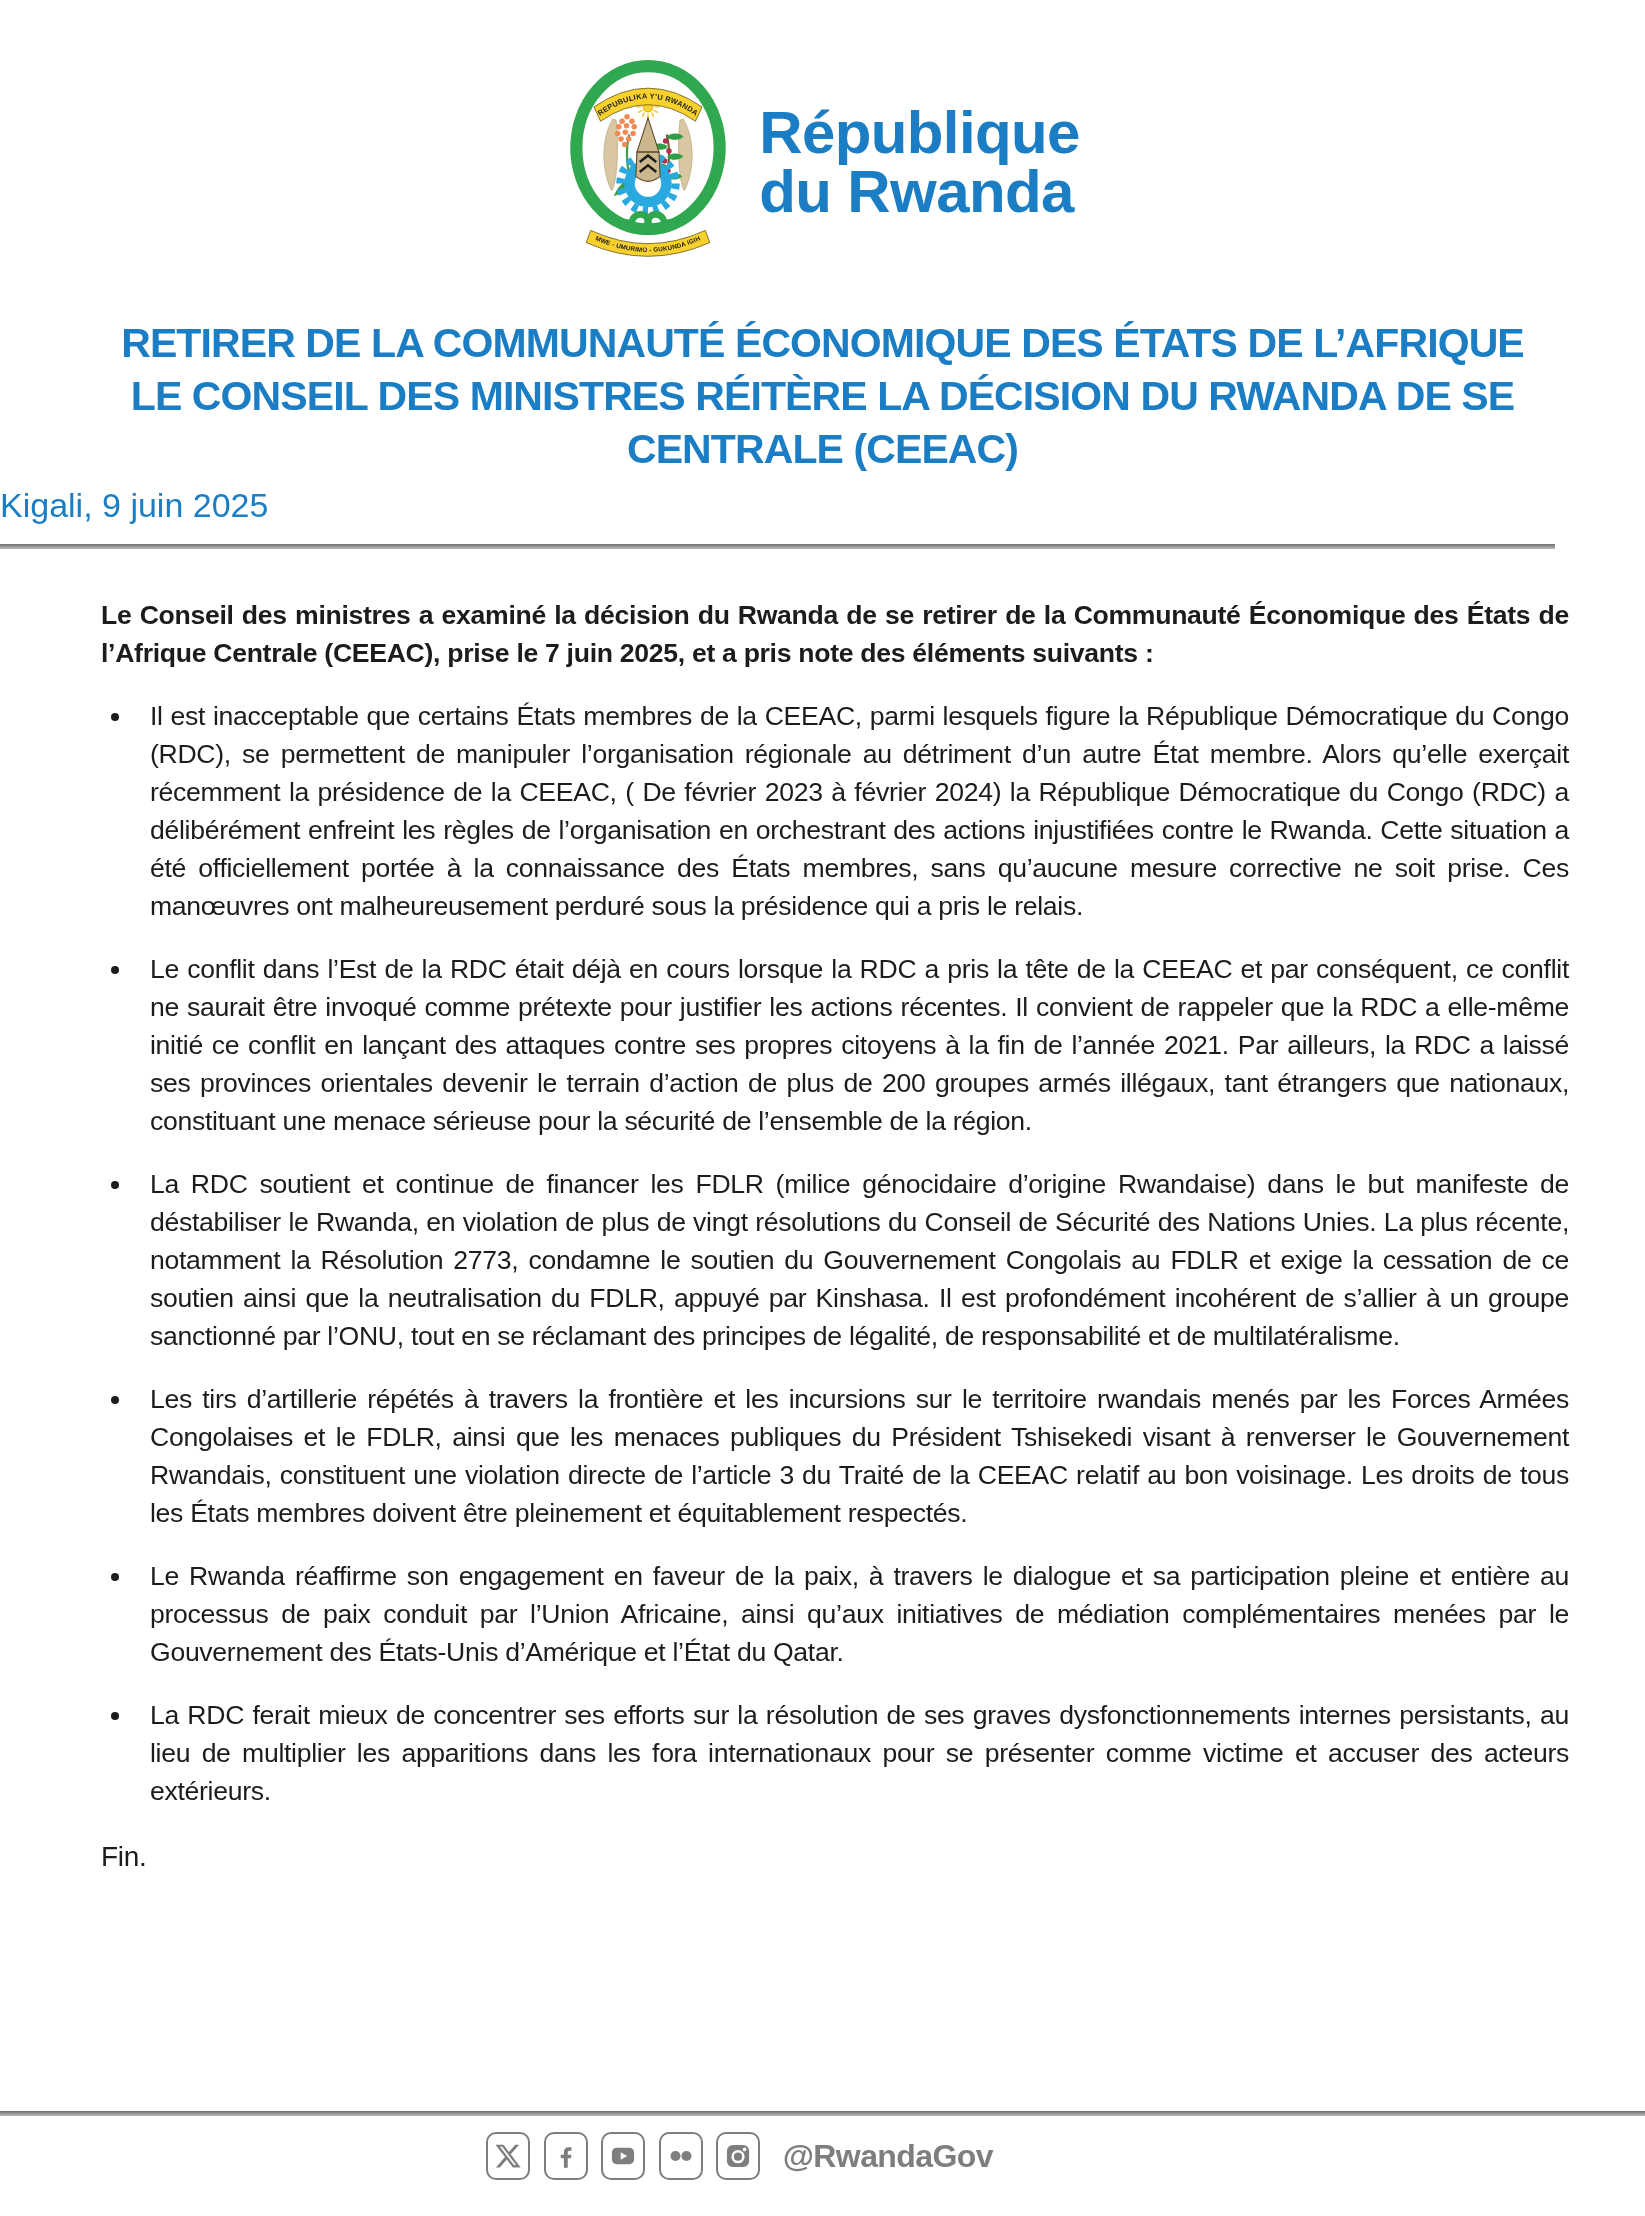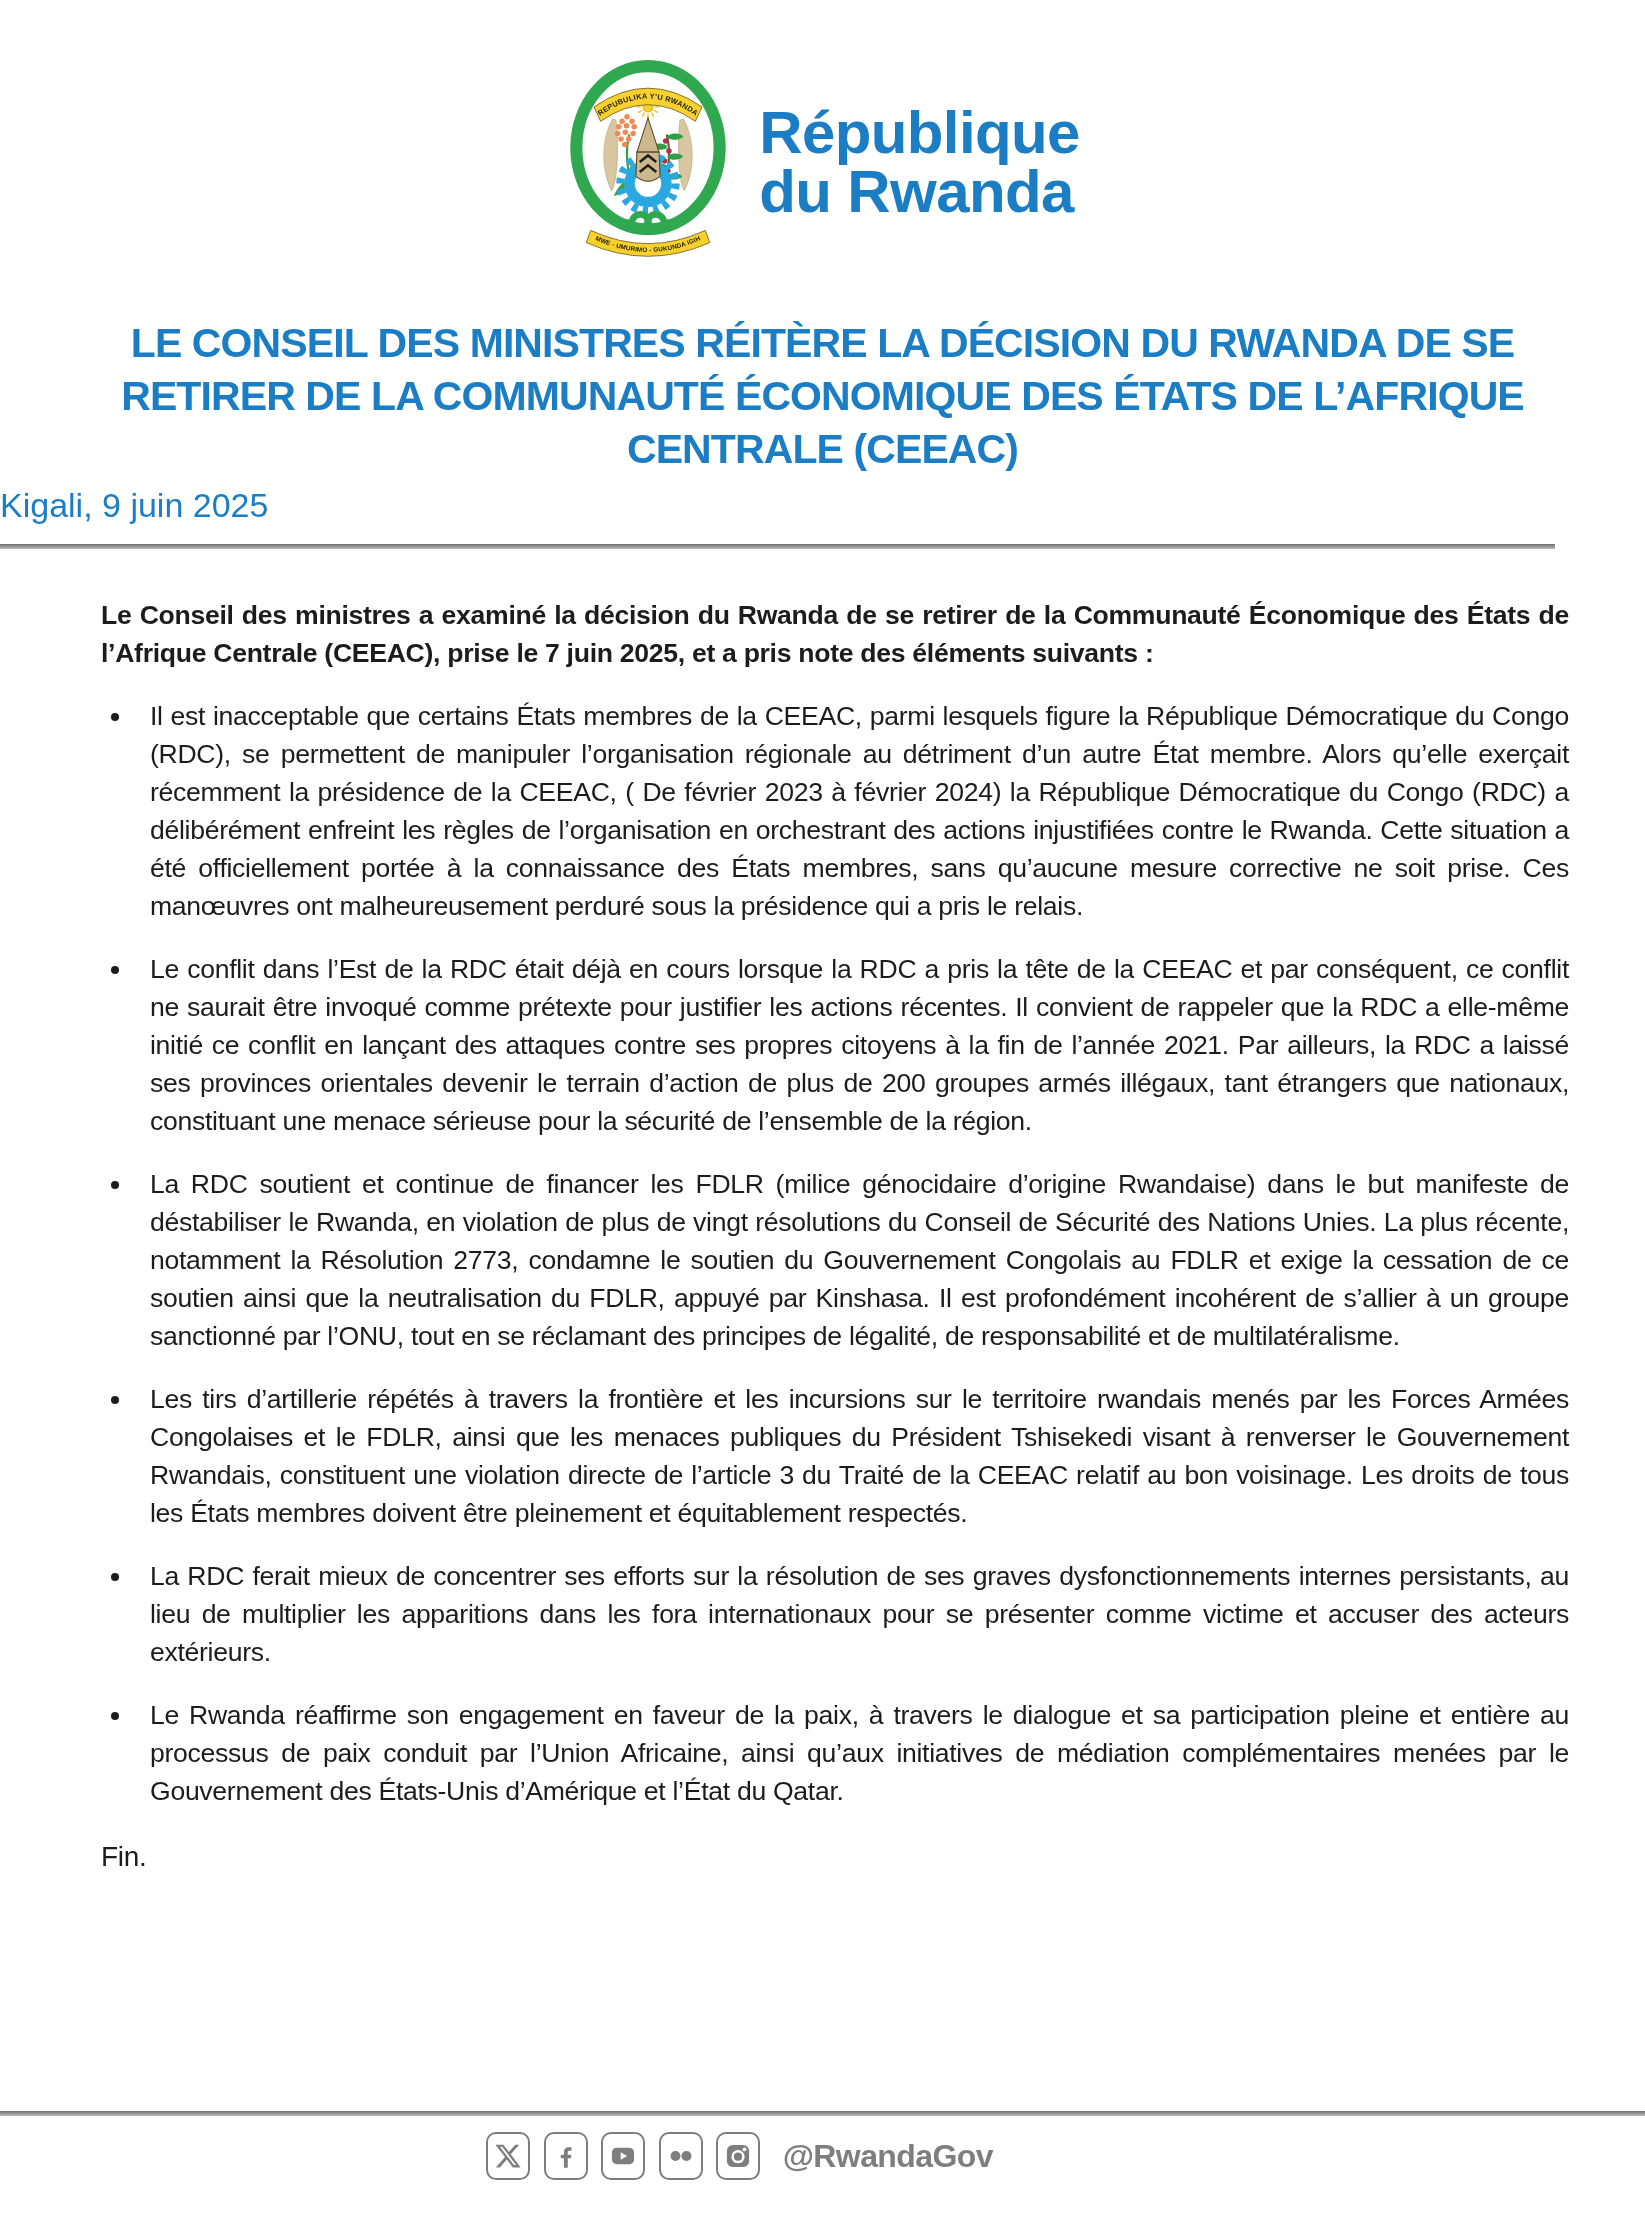--- a/index.html
+++ b/index.html
@@ -177,22 +177,22 @@
       </g>
     </svg>
 
     <div class="logo-name">
       <span>République</span>
       <span>du Rwanda</span>
     </div>
   </div>
 
   <h1 class="doc-title">
+    <span>RETIRER DE LA COMMUNAUTÉ ÉCONOMIQUE DES ÉTATS DE L’AFRIQUE</span>
     <span>LE CONSEIL DES MINISTRES RÉITÈRE LA DÉCISION DU RWANDA DE SE</span>
-    <span>RETIRER DE LA COMMUNAUTÉ ÉCONOMIQUE DES ÉTATS DE L’AFRIQUE</span>
     <span>CENTRALE (CEEAC)</span>
   </h1>
 
   <div class="doc-date">Kigali, 9 juin 2025</div>
 
   <div class="divider divider-top"></div>
 
   <div class="content">
     <p class="intro">Le Conseil des ministres a examiné la décision du Rwanda de se retirer de la Communauté Économique des États de l’Afrique Centrale (CEEAC), prise le 7 juin 2025, et a pris note des éléments suivants :</p>
 
@@ -207,25 +207,25 @@
     <div class="bullet">
       <span class="dot"></span>
       <span>La RDC soutient et continue de financer les FDLR (milice génocidaire d’origine Rwandaise) dans le but manifeste de déstabiliser le Rwanda, en violation de plus de vingt résolutions du Conseil de Sécurité des Nations Unies. La plus récente, notamment la Résolution 2773, condamne le soutien du Gouvernement Congolais au FDLR et exige la cessation de ce soutien ainsi que la neutralisation du FDLR, appuyé par Kinshasa. Il est profondément incohérent de s’allier à un groupe sanctionné par l’ONU, tout en se réclamant des principes de légalité, de responsabilité et de multilatéralisme.</span>
     </div>
     <div class="bullet">
       <span class="dot"></span>
       <span>Les tirs d’artillerie répétés à travers la frontière et les incursions sur le territoire rwandais menés par les Forces Armées Congolaises et le FDLR, ainsi que les menaces publiques du Président Tshisekedi visant à renverser le Gouvernement Rwandais, constituent une violation directe de l’article 3 du Traité de la CEEAC relatif au bon voisinage. Les droits de tous les États membres doivent être pleinement et équitablement respectés.</span>
     </div>
     <div class="bullet">
       <span class="dot"></span>
+      <span>Le Rwanda réaffirme son engagement en faveur de la paix, à travers le dialogue et sa participation pleine et entière au processus de paix conduit par l’Union Africaine, ainsi qu’aux initiatives de médiation complémentaires menées par le Gouvernement des États-Unis d’Amérique et l’État du Qatar.</span>
+    </div>
+    <div class="bullet">
+      <span class="dot"></span>
       <span>La RDC ferait mieux de concentrer ses efforts sur la résolution de ses graves dysfonctionnements internes persistants, au lieu de multiplier les apparitions dans les fora internationaux pour se présenter comme victime et accuser des acteurs extérieurs.</span>
-    </div>
-    <div class="bullet">
-      <span class="dot"></span>
-      <span>Le Rwanda réaffirme son engagement en faveur de la paix, à travers le dialogue et sa participation pleine et entière au processus de paix conduit par l’Union Africaine, ainsi qu’aux initiatives de médiation complémentaires menées par le Gouvernement des États-Unis d’Amérique et l’État du Qatar.</span>
     </div>
 
     <p class="closing">Fin.</p>
   </div>
 
   <div class="divider footer-divider"></div>
 
   <div class="footer-row">
     <div class="icon-box">
       <svg viewBox="0 0 24 24">

